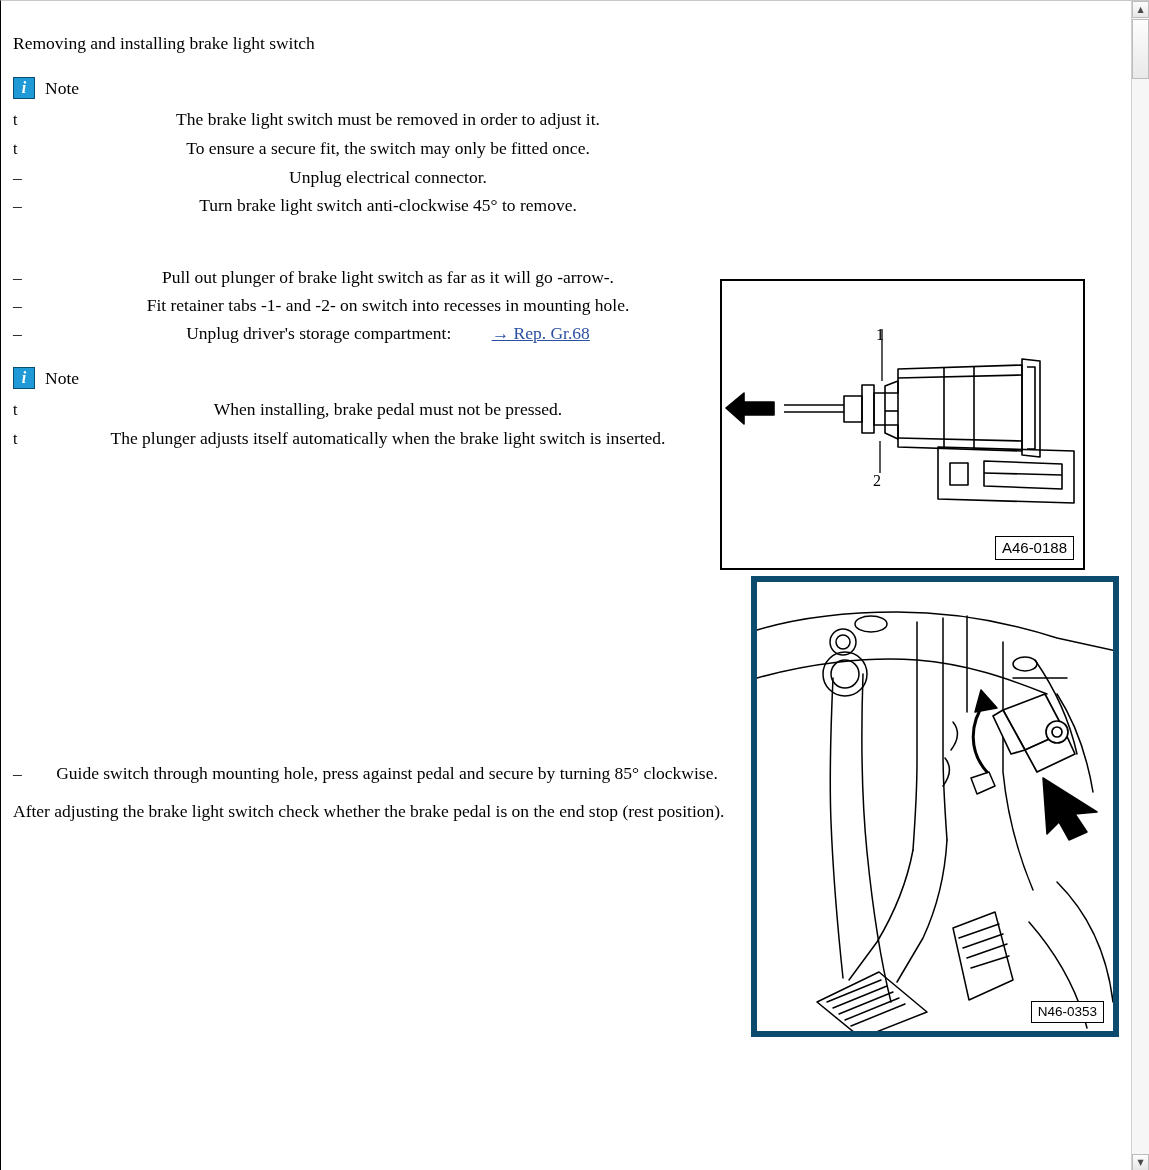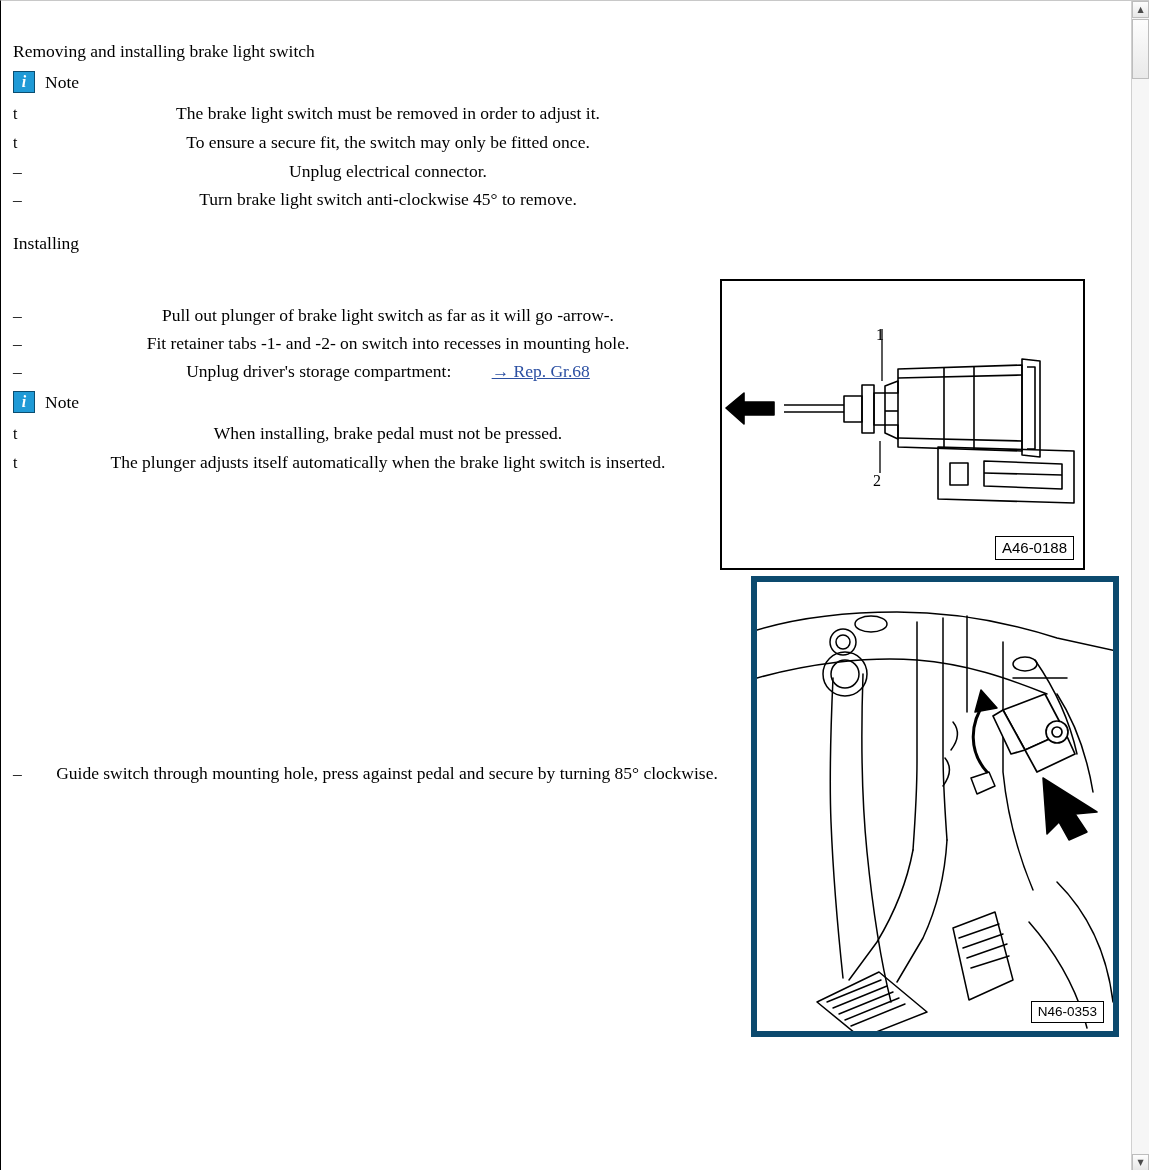--- a/index.html
+++ b/index.html
@@ -82,30 +82,30 @@
   
   #content {
     position: absolute;
     left: 12px;
     top: 20px;
     width: 730px;
     font-size: 17.5px;
     line-height: 28px;
   }
   .para {
-    margin: 16px 0 0 0;
+    margin: 8px 0 0 0;
     white-space: normal;
   }
   .gap-lg { height: 44px; }
 
   .note-row {
     display: flex;
     align-items: center;
     height: 30px;
-    margin: 2px 0 2px 0;
+    margin: 16px 0 2px 0;
   }
   .note-icon {
     width: 22px;
     height: 22px;
     background: #1f9ad6;
     border: 1px solid #0a4d70;
     position: relative;
     margin-right: 10px;
     box-sizing: border-box;
   }
@@ -238,21 +238,20 @@
     <div class="dash-row">
       <span class="dash-mark">–</span>
       <span class="dash-text">Unplug electrical connector.</span>
     </div>
 
     <div class="dash-row">
       <span class="dash-mark">–</span>
       <span class="dash-text">Turn brake light switch anti-clockwise 45° to remove.</span>
     </div>
 
-    <div class="para">Installing</div>
 
 
     <div class="gap-lg"></div>
 
     <div class="dash-row">
       <span class="dash-mark">–</span>
       <span class="dash-text">Pull out plunger of brake light switch as far as it will go -arrow-.</span>
     </div>
 
     <div class="dash-row">
@@ -280,20 +279,21 @@
       <span class="bullet-text">The plunger adjusts itself automatically when the brake light switch is inserted.</span>
     </div>
   </div>
 
   <div id="lower-text">
     <div class="dash-row">
       <span class="dash-mark">–</span>
       <span class="dash-text">Guide switch through mounting hole, press against pedal and secure by turning 85° clockwise.</span>
     </div>
     <div style="height:6px"></div>
+    <div class="para">After adjusting the brake light switch check whether the brake pedal is on the end stop (rest position).</div>
   </div>
 
   <div id="fig1">
     <svg width="361" height="287" viewBox="0 0 361 287">
       <g fill="none" stroke="#000" stroke-width="1.6" stroke-linejoin="round">
 
         <line x1="62" y1="124" x2="122" y2="124"></line>
         <line x1="62" y1="131" x2="122" y2="131"></line>
 
         <path d="M122 115 L140 115 L140 141 L122 141 Z"></path>

